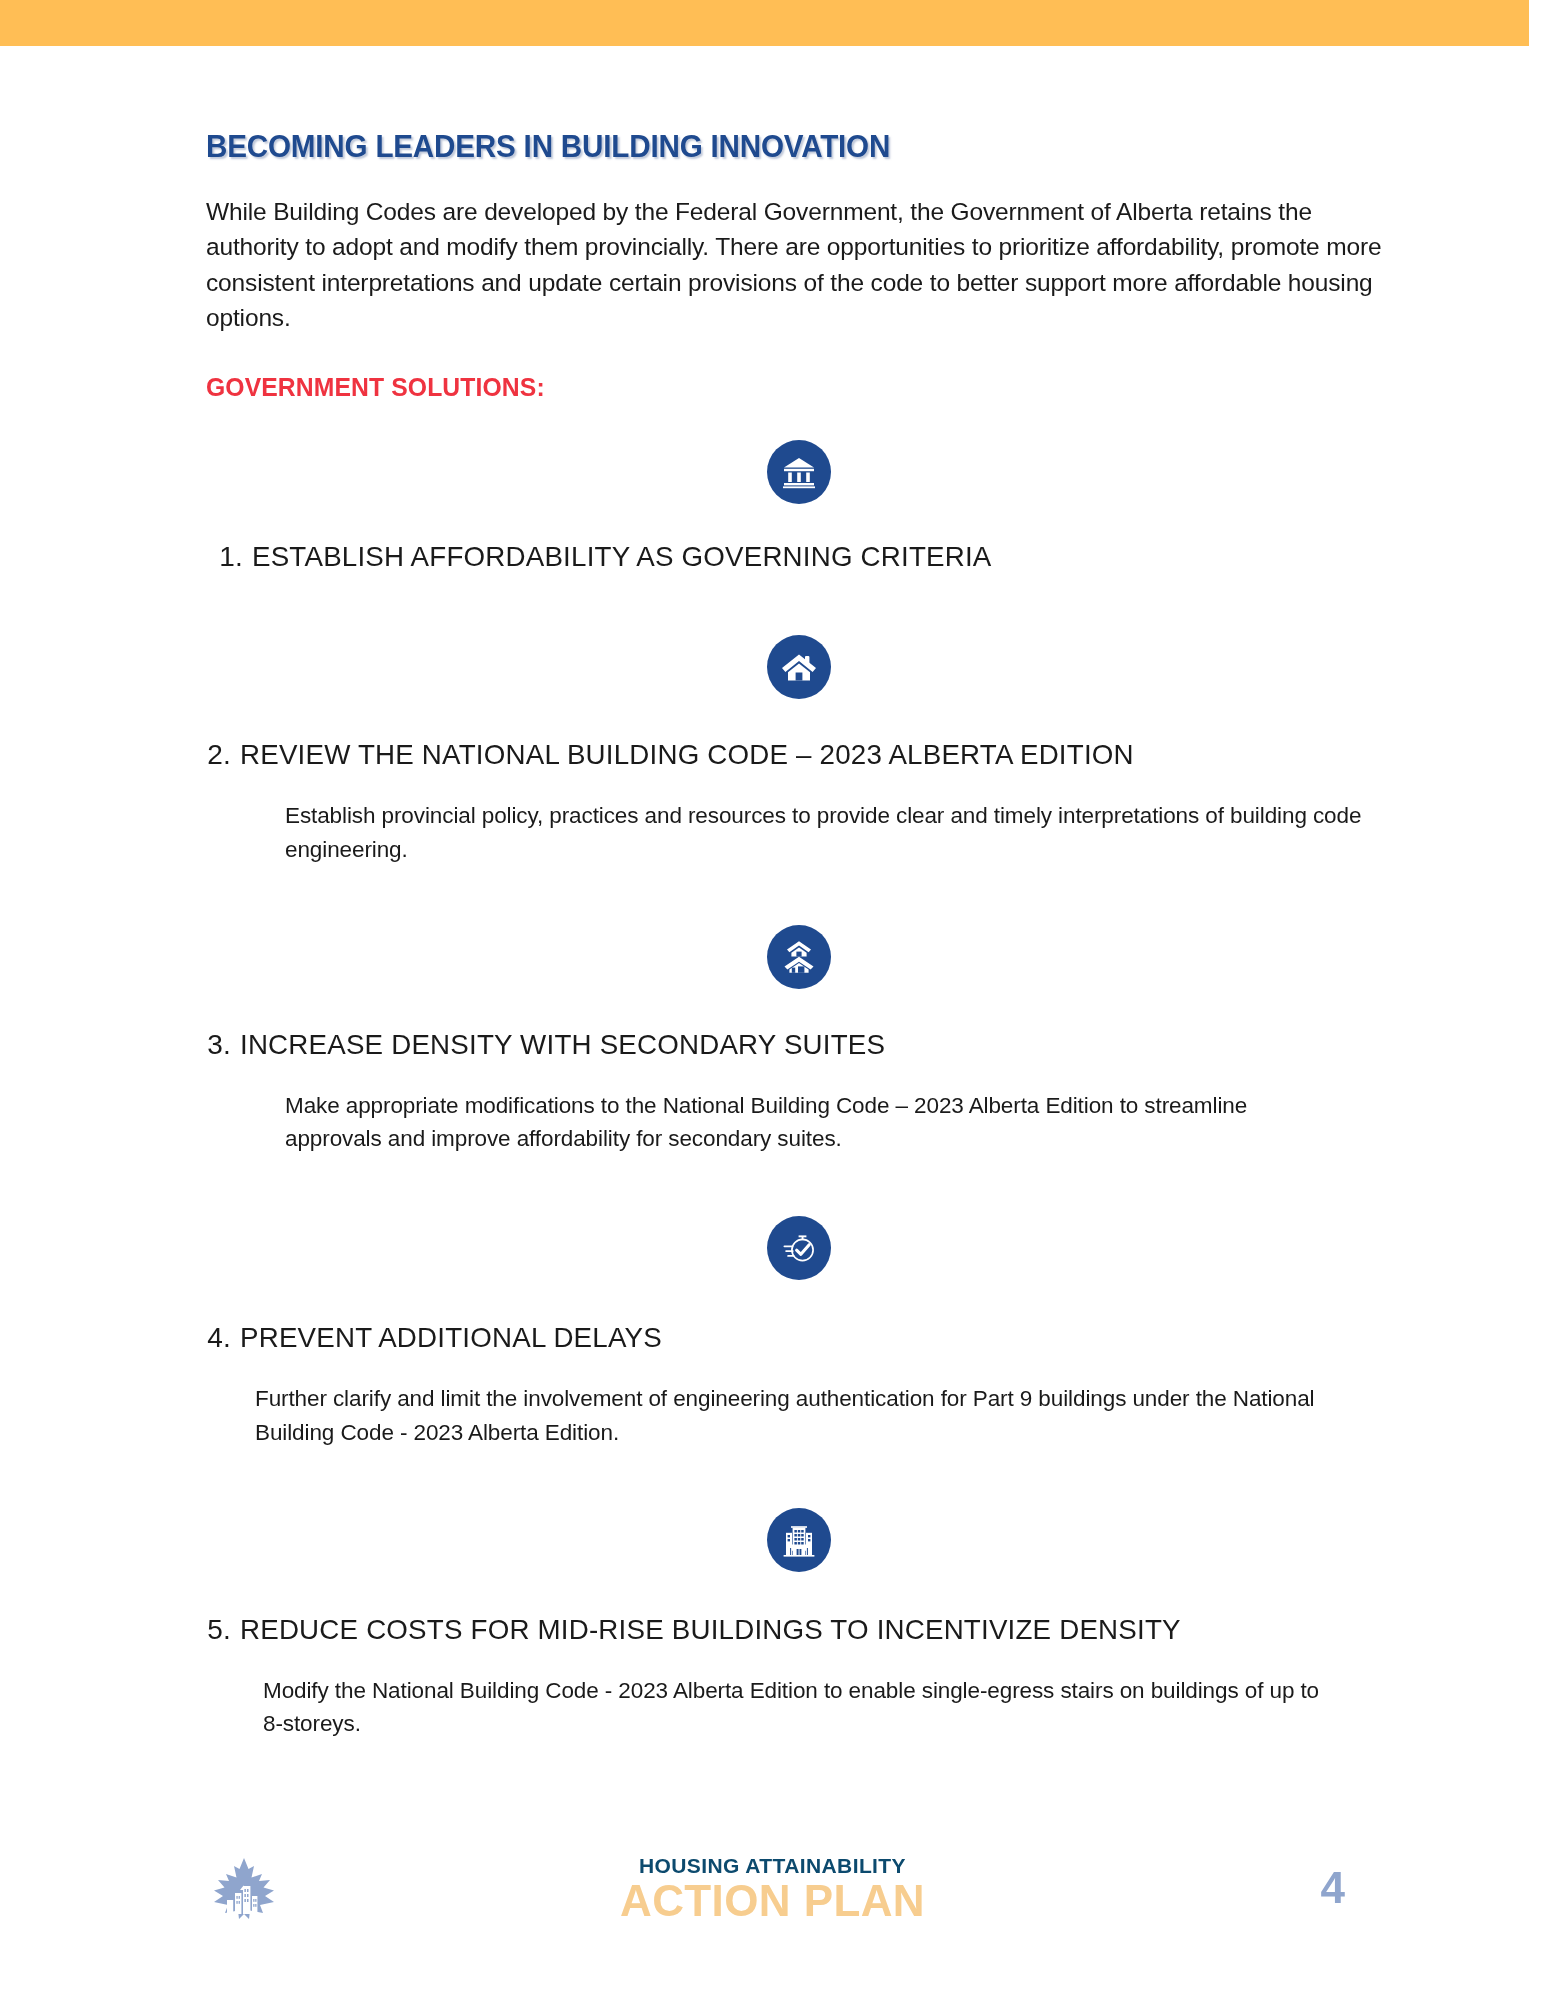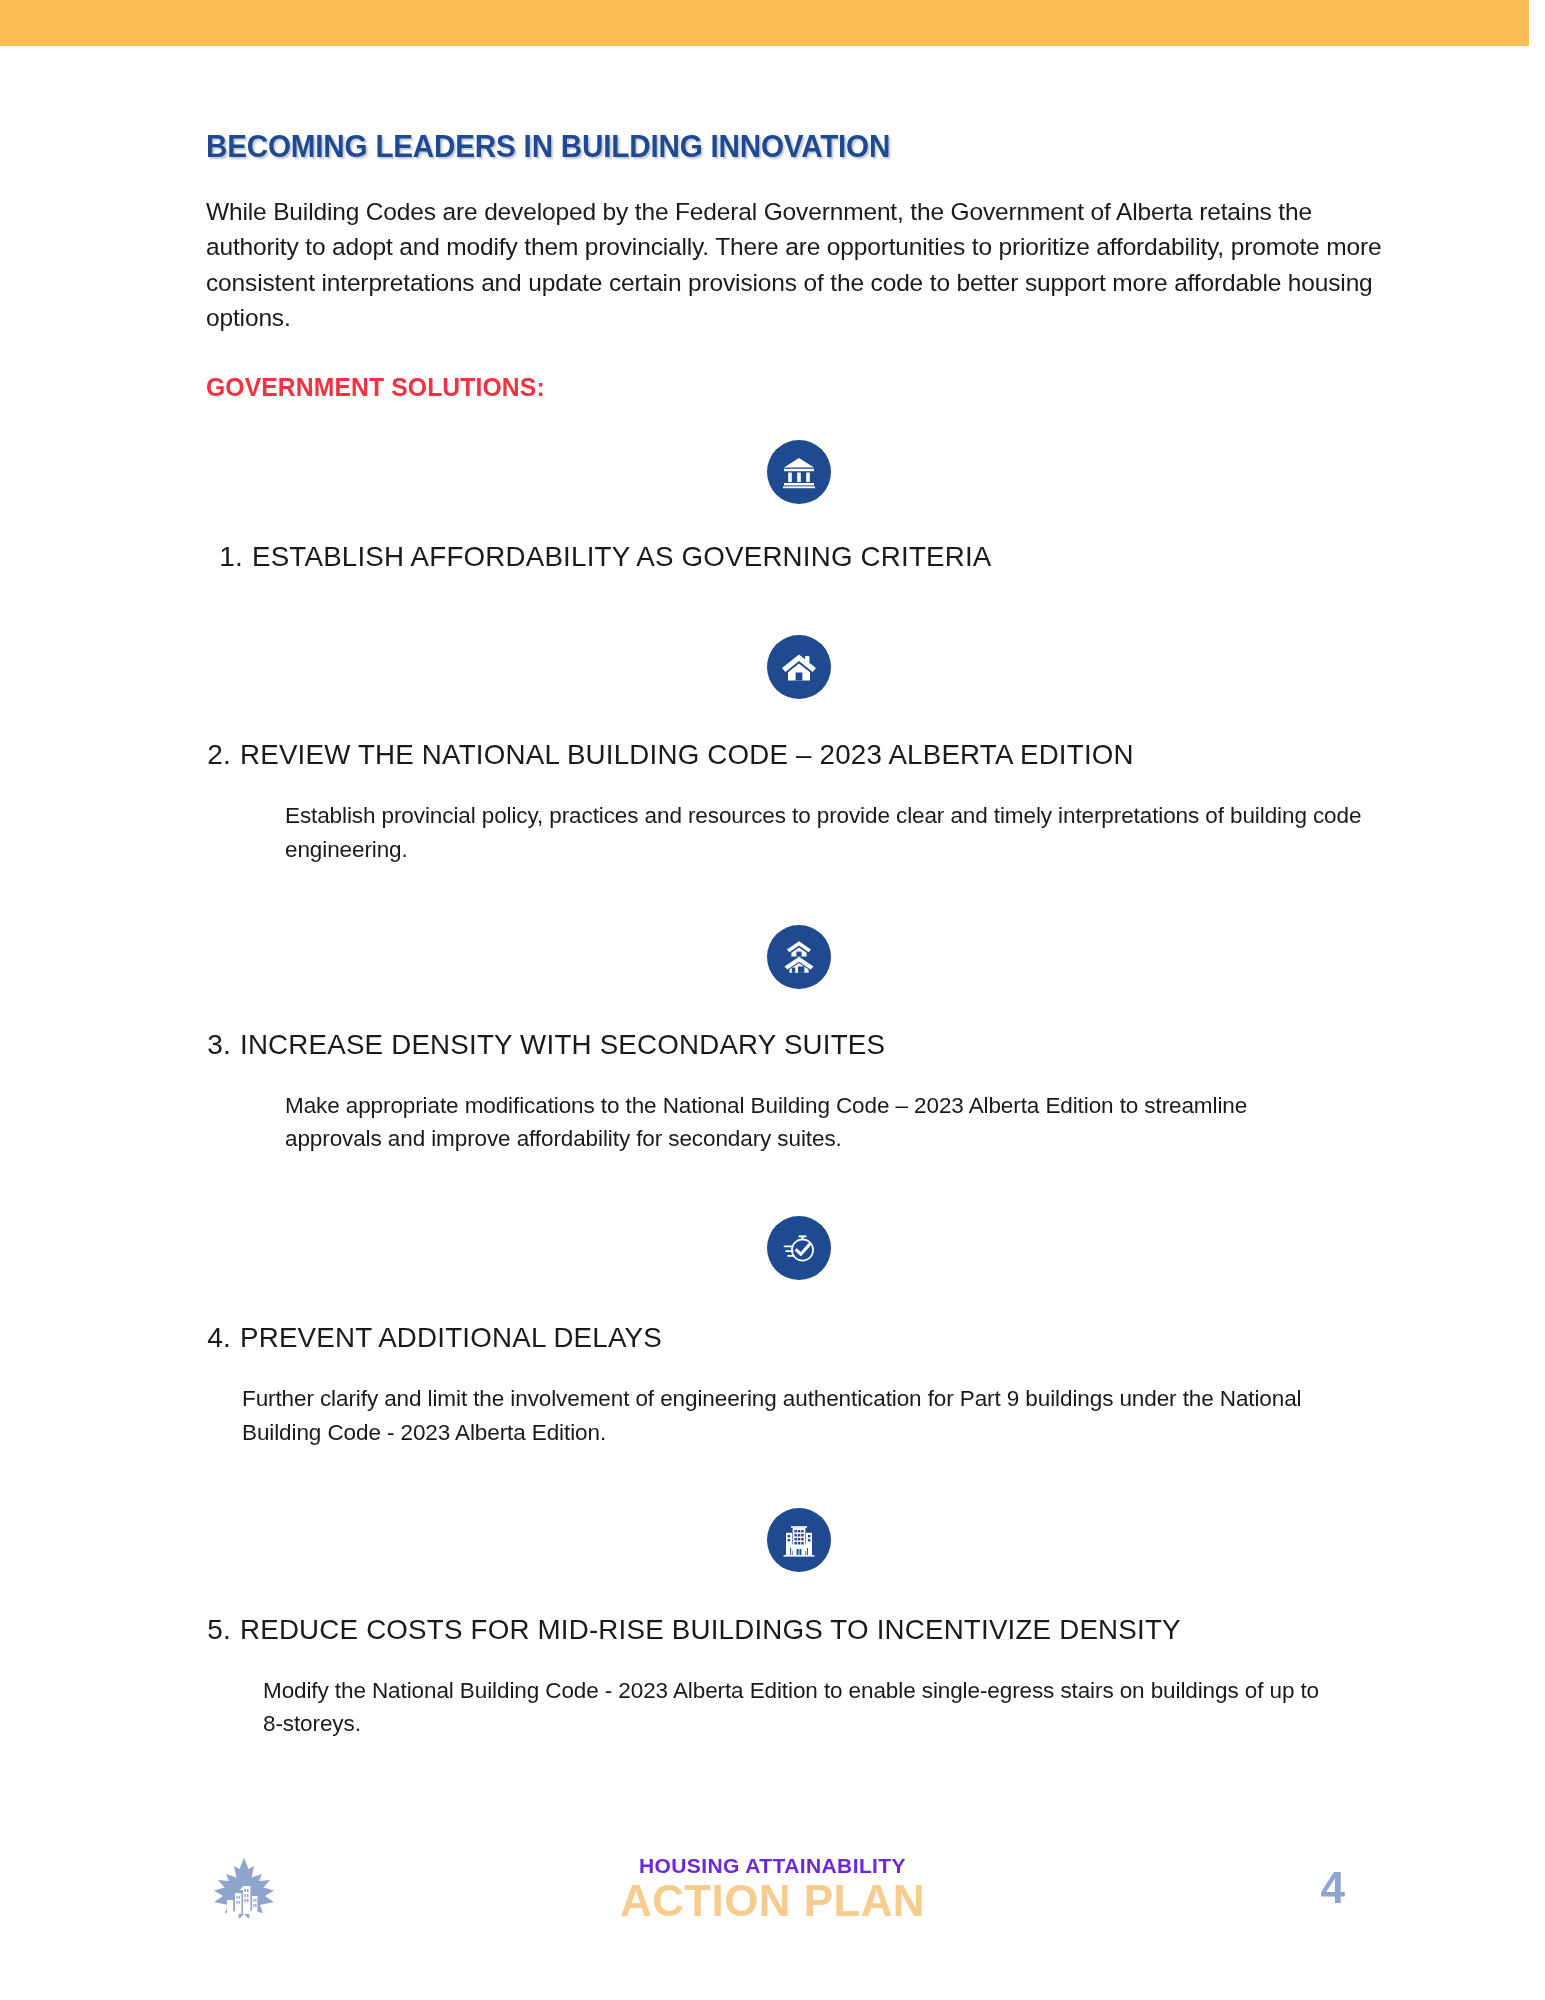--- a/index.html
+++ b/index.html
@@ -124,21 +124,21 @@
   .sol-2 .icon-wrap { margin-top: 62px; }
   .sol-2 .item-heading { margin-top: 40px; margin-left: -8px; }
   .sol-2 .item-desc { margin-top: 28px; margin-left: 79px; width: 1110px; }
 
   .sol-3 .icon-wrap { margin-top: 58px; }
   .sol-3 .item-heading { margin-top: 40px; margin-left: -8px; }
   .sol-3 .item-desc { margin-top: 28px; margin-left: 79px; width: 1060px; }
 
   .sol-4 .icon-wrap { margin-top: 60px; }
   .sol-4 .item-heading { margin-top: 42px; margin-left: -8px; }
-  .sol-4 .item-desc { margin-top: 28px; margin-left: 36px; width: 1060px; }
+  .sol-4 .item-desc { margin-top: 28px; margin-left: 49px; width: 1060px; }
 
   .sol-5 .icon-wrap { margin-top: 58px; }
   .sol-5 .item-heading { margin-top: 42px; margin-left: -8px; }
   .sol-5 .item-desc { margin-top: 28px; margin-left: 57px; width: 1060px; }
 
   
   .footer {
     position: absolute;
     left: 0;
     top: 1845px;
@@ -160,21 +160,21 @@
     top: 10px;
     transform: translateX(-50%);
     text-align: center;
     line-height: 1;
   }
   .wordmark-top {
     font-family: "Liberation Sans Narrow", "Liberation Sans", sans-serif;
     font-weight: bold;
     font-size: 21px;
     letter-spacing: 0.4px;
-    color: #6d28d9;
+    color: #0c4a6e;
   }
   .wordmark-bottom {
     font-family: "Liberation Sans Narrow", "Liberation Sans", sans-serif;
     font-weight: bold;
     font-size: 44px;
     letter-spacing: 0.4px;
     color: #f7cd8f;
     margin-top: 3px;
   }
 

